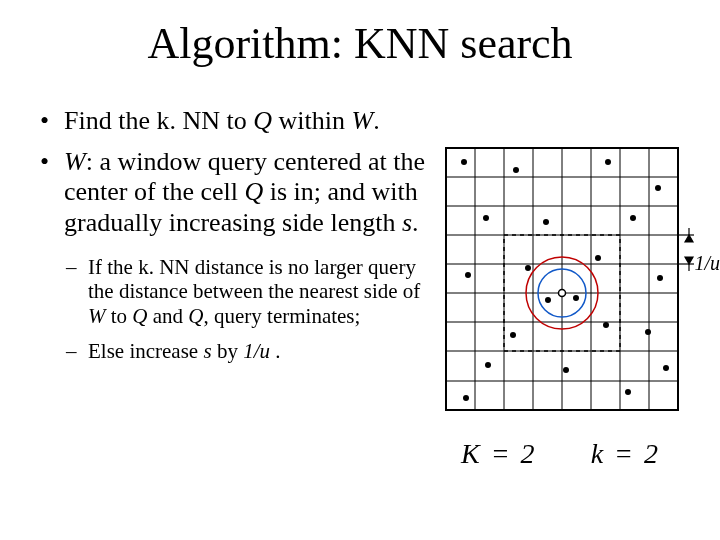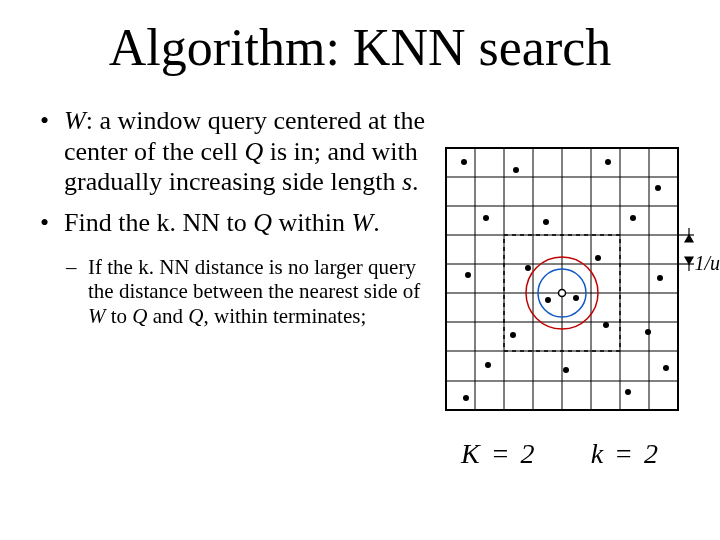--- a/index.html
+++ b/index.html
@@ -16,21 +16,21 @@
     height: 540px;
     position: relative;
     box-sizing: border-box;
   }
   .title {
     position: absolute;
     top: 18px;
     left: 0;
     width: 720px;
     text-align: center;
-    font-size: 52px;
+    font-size: 44px;
   }
   .body {
     position: absolute;
     top: 106px;
     left: 30px;
     width: 410px;
   }
   .bullet-list {
     font-size: 26px;
     line-height: 1.18;
@@ -90,30 +90,33 @@
 </head>
 <body>
 
 <div class="slide">
 
   <div class="title">Algorithm: KNN search</div>
 
   <div class="body">
     <div class="bullet-list">
       <div class="li">
-        <span class="italic">W</span><span>: a window query centered at the center of the cell </span><span class="italic">Q</span><span> is in; and with gradually increasing side length </span><span class="italic">s</span><span>.</span>
+        <span>Find the k. NN to </span><span class="italic">Q</span><span> within </span><span class="italic">W</span><span>.</span>
       </div>
       <div class="li">
-        <span>Find the k. NN to </span><span class="italic">Q</span><span> within </span><span class="italic">W</span><span>.</span>
+        <span class="italic">W</span><span>: a window query centered at the center of the cell </span><span class="italic">Q</span><span> is in; and with gradually increasing side length </span><span class="italic">s</span><span>.</span>
       </div>
     </div>
 
     <div class="sub-list">
       <div class="li">
-        <span>If the k. NN distance is no larger query the distance between the nearest side of </span><span class="italic">W</span><span> to </span><span class="italic">Q</span><span> and </span><span class="italic">Q</span><span>, within terminates;</span>
+        <span>If the k. NN distance is no larger query the distance between the nearest side of </span><span class="italic">W</span><span> to </span><span class="italic">Q</span><span> and </span><span class="italic">Q</span><span>, query terminates;</span>
+      </div>
+      <div class="li">
+        <span>Else increase </span><span class="italic">s</span><span> by </span><span class="italic">1/u</span><span> .</span>
       </div>
     </div>
   </div>
 
   <div class="figure">
     <svg width="280" height="300" viewBox="0 0 280 300">
 
       <rect x="8" y="8" width="232" height="262" fill="none" stroke="#000" stroke-width="2"></rect>
 
       <g stroke="#000" stroke-width="1">

